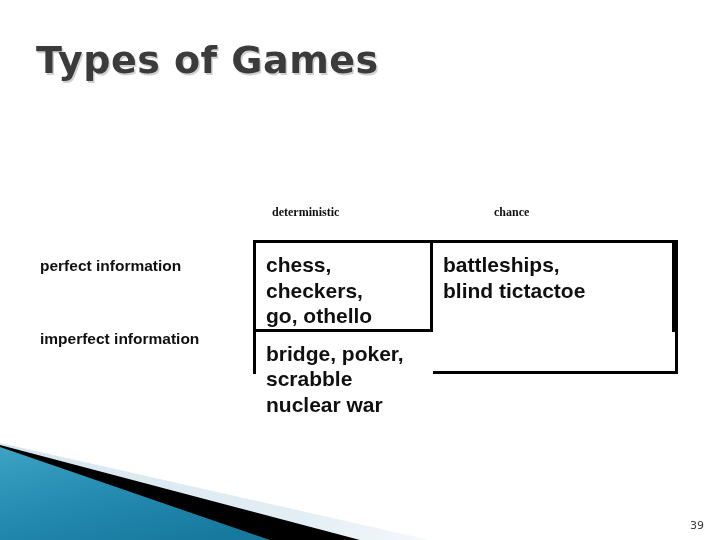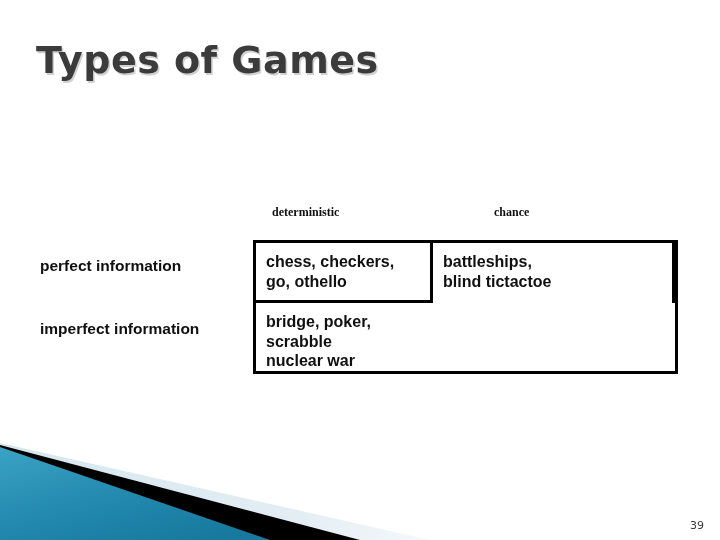--- a/index.html
+++ b/index.html
@@ -59,41 +59,41 @@
   .row-header {
     position: absolute;
     font-family: "Liberation Sans", sans-serif;
     font-size: 15.5px;
     font-weight: bold;
     color: #101010;
     white-space: nowrap;
     text-align: left;
   }
   #row-header-perfect   { left: 10px; top: 52px; text-align: center; }
-  #row-header-imperfect { left: 10px; top: 115px; }
+  #row-header-imperfect { left: 10px; top: 125px; }
 
   
   #grid {
     position: absolute;
     left: 223px;
     top: 35px;
     width: 425px;
     height: 134px;
     border: 3px solid #000000;
     box-sizing: border-box;
     background: #ffffff;
     display: grid;
     grid-template-columns: 177px 1fr;
     grid-template-rows: 1fr 1fr;
   }
   .cell {
     box-sizing: border-box;
     padding: 9px 12px 0 10px;
     font-family: "Liberation Sans", sans-serif;
-    font-size: 16px;
+    font-size: 21px;
     font-weight: bold;
     line-height: 1.22;
     color: #101010;
     white-space: pre-line;
     background: #ffffff;
   }
   .cell.b-right  { border-right: 3px solid #000000; }
   .cell.b-bottom { border-bottom: 3px solid #000000; }
 
   

